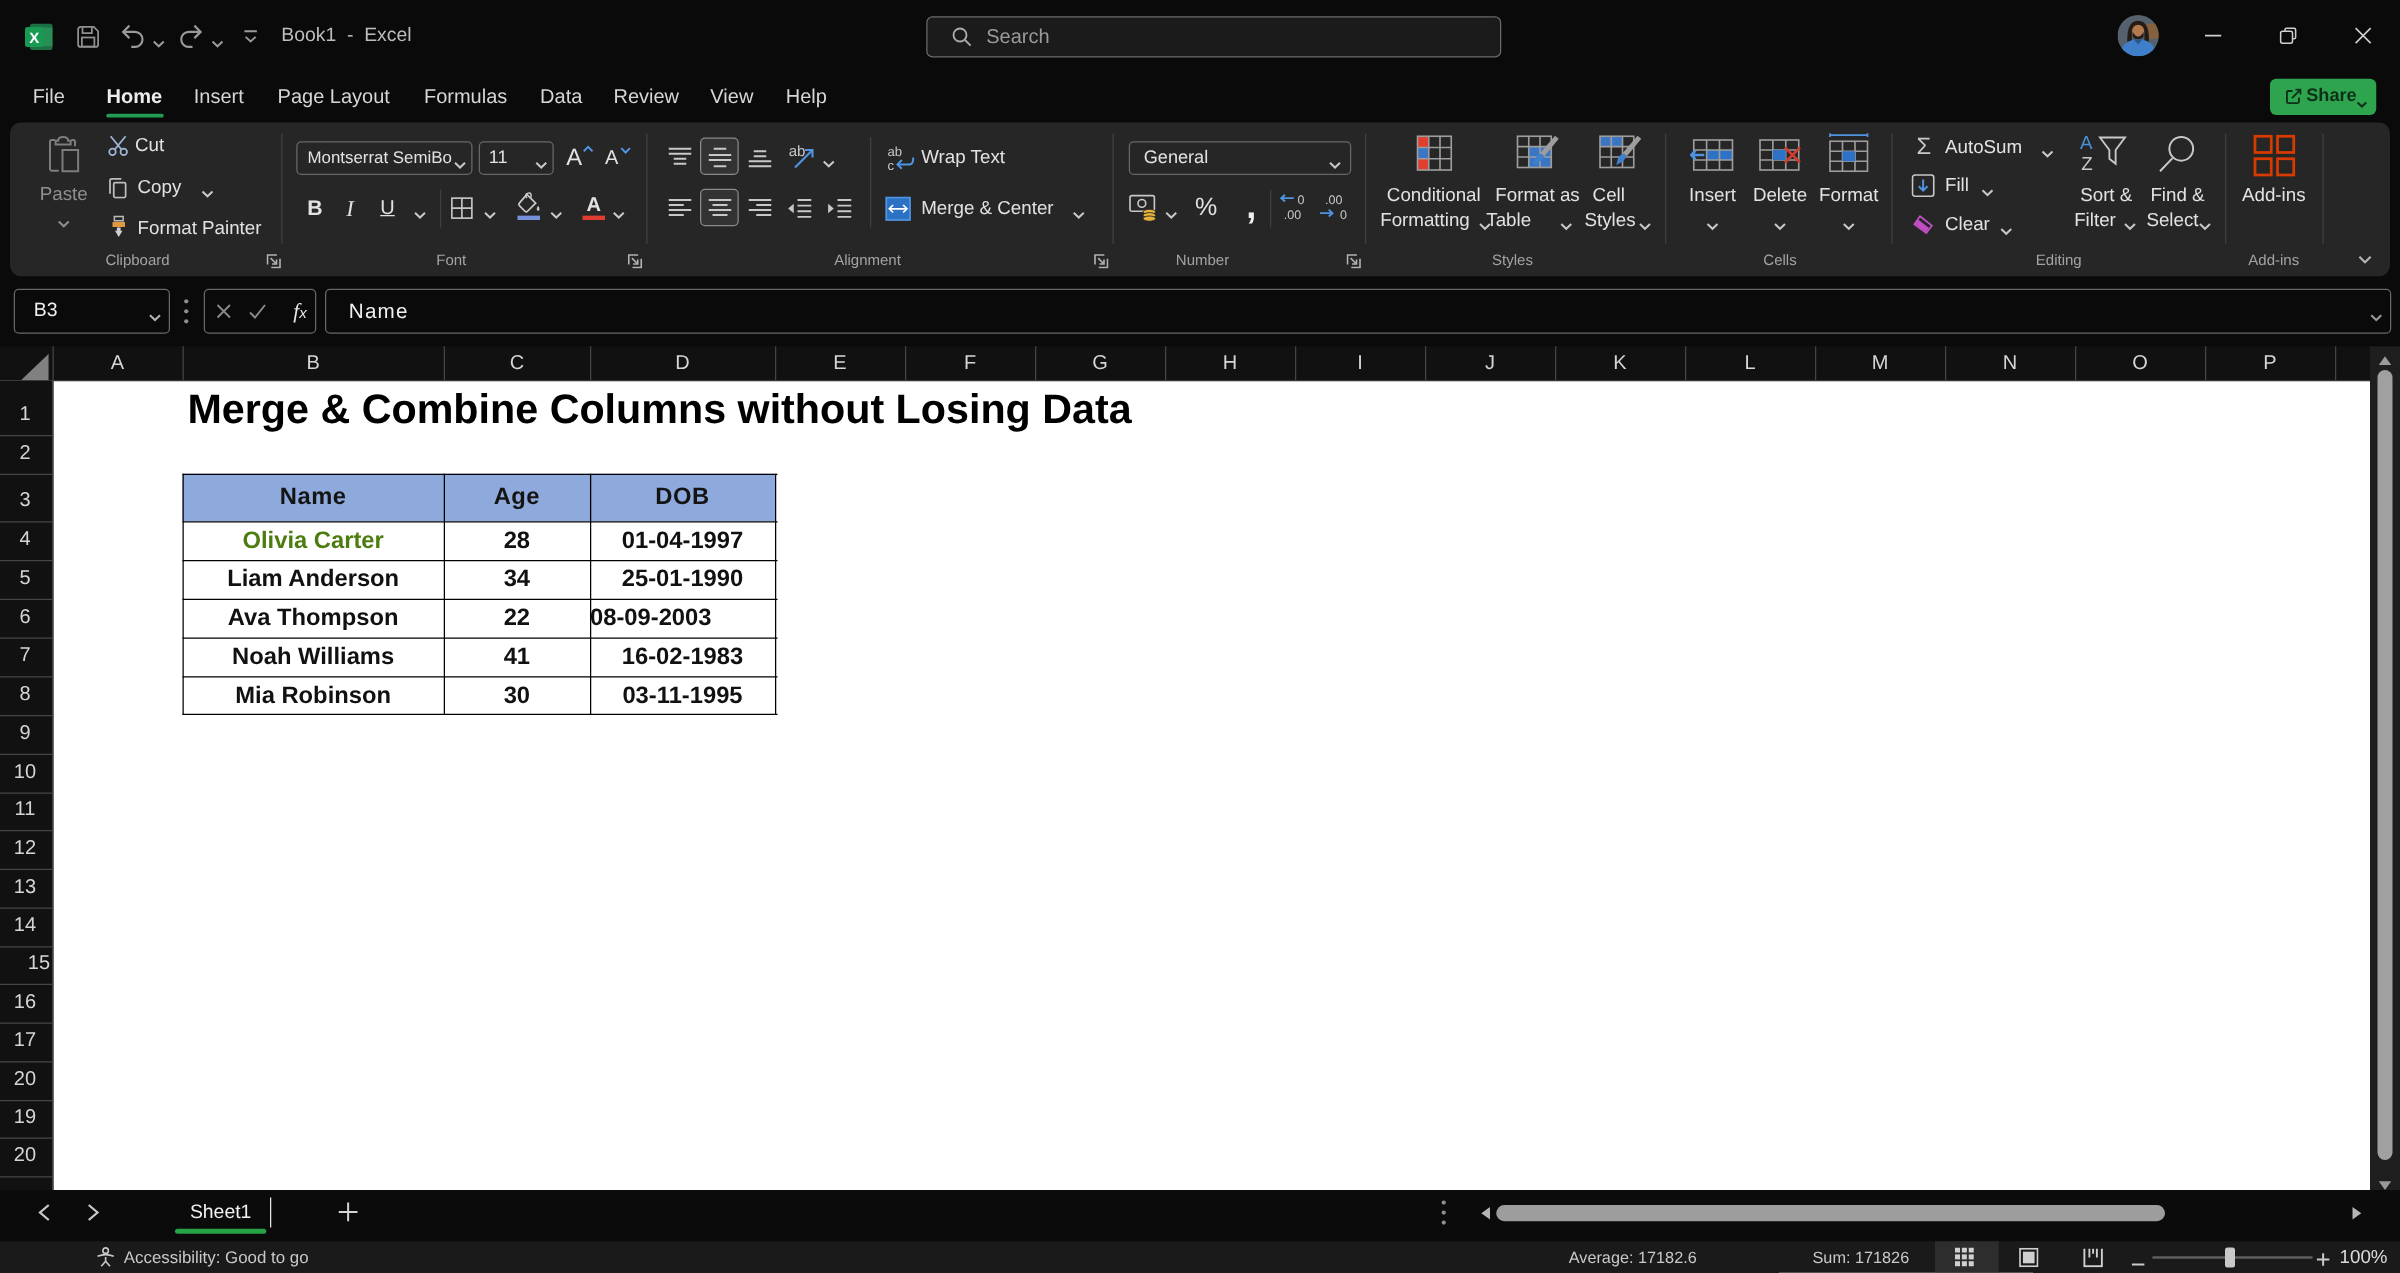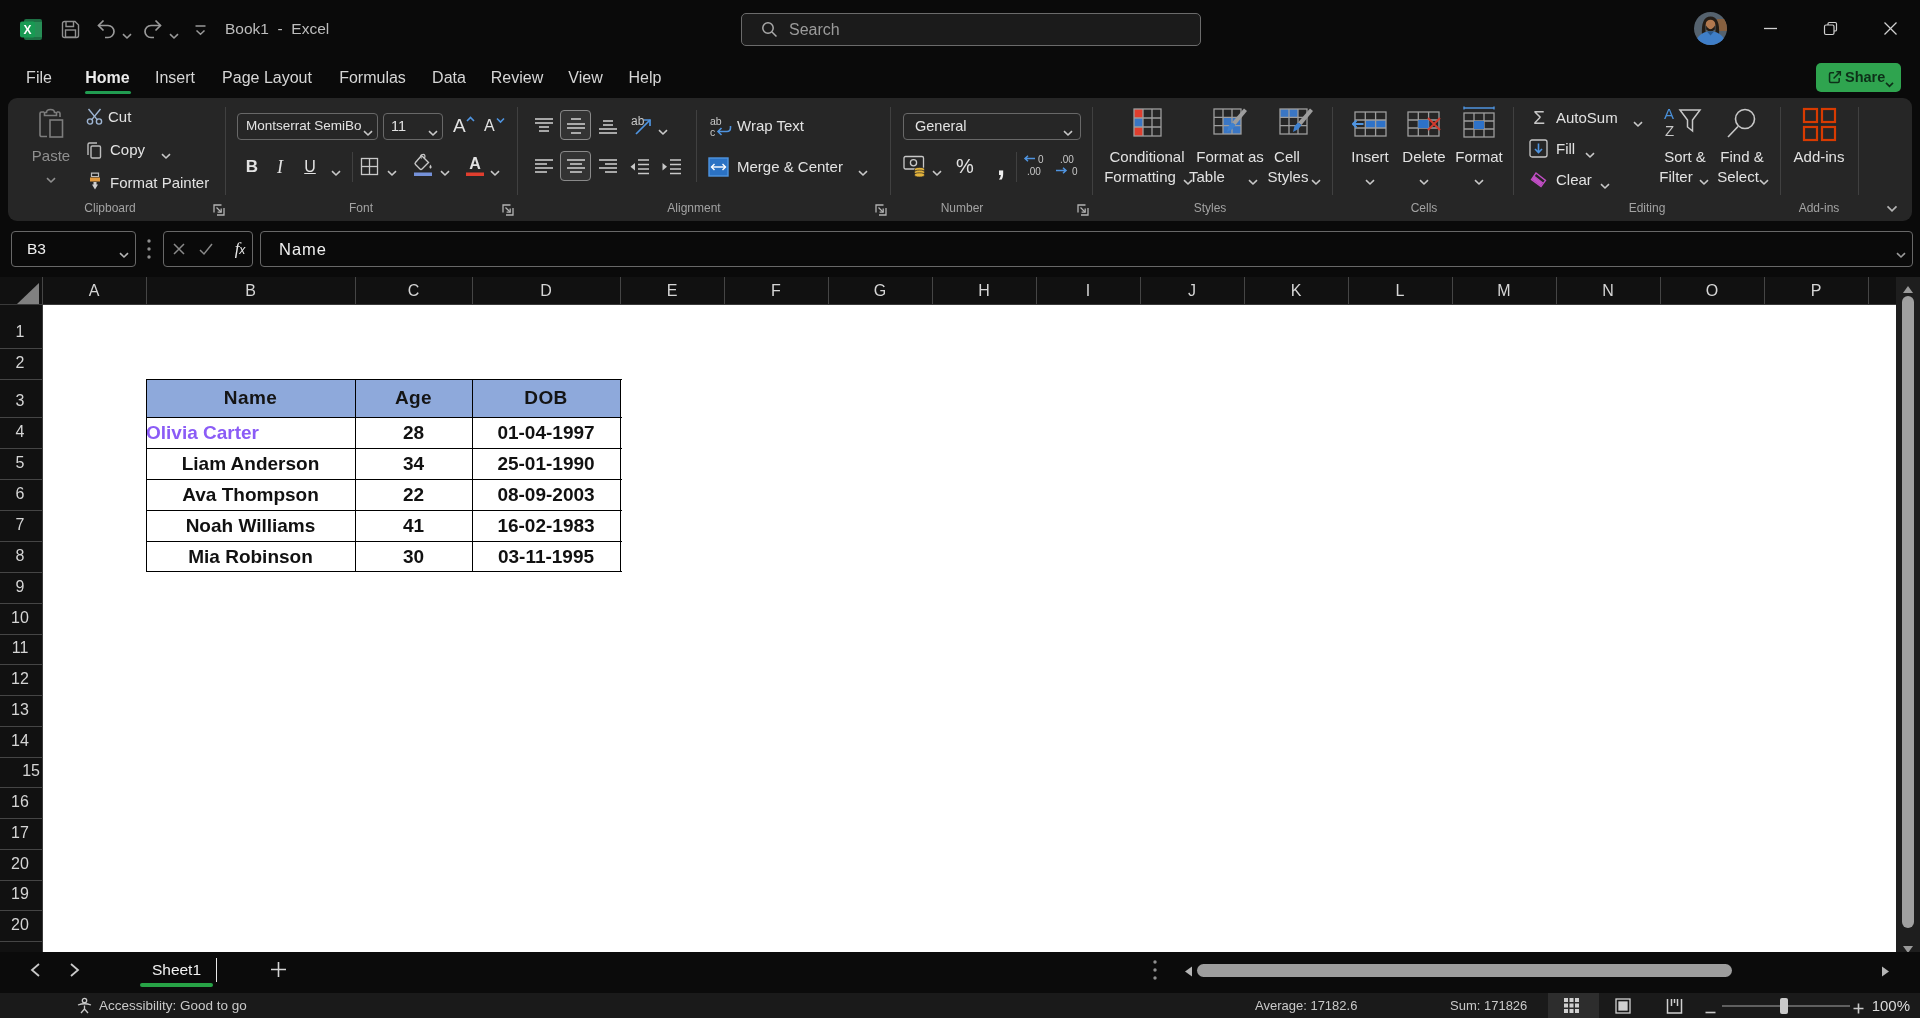--- a/index.html
+++ b/index.html
@@ -609,33 +609,34 @@
 <div style="position:absolute;left:0px;top:818px;width:42px;height:1px;background:#454545;"></div>
 <div style="position:absolute;left:0px;top:817.75px;width:40px;height:30px;font-size:16px;color:#d5d5d5;font-weight:400;text-align:center;line-height:30px;white-space:nowrap;">17</div>
 <div style="position:absolute;left:0px;top:848.75px;width:42px;height:1px;background:#454545;"></div>
 <div style="position:absolute;left:0px;top:848.5px;width:40px;height:30px;font-size:16px;color:#d5d5d5;font-weight:400;text-align:center;line-height:30px;white-space:nowrap;">20</div>
 <div style="position:absolute;left:0px;top:879.5px;width:42px;height:1px;background:#454545;"></div>
 <div style="position:absolute;left:0px;top:879.25px;width:40px;height:30px;font-size:16px;color:#d5d5d5;font-weight:400;text-align:center;line-height:30px;white-space:nowrap;">19</div>
 <div style="position:absolute;left:0px;top:910.25px;width:42px;height:1px;background:#454545;"></div>
 <div style="position:absolute;left:0px;top:910px;width:40px;height:30px;font-size:16px;color:#d5d5d5;font-weight:400;text-align:center;line-height:30px;white-space:nowrap;">20</div>
 <div style="position:absolute;left:0px;top:941px;width:42px;height:1px;background:#454545;"></div>
 <div style="position:absolute;left:42px;top:305px;width:1px;height:647px;background:#3a3a3a;"></div>
+<div style="position:absolute;left:150px;top:305px;width:900px;height:43px;font-size:33px;color:#000;font-weight:700;text-align:left;line-height:43px;white-space:nowrap;">Merge &amp; Combine Columns without Losing Data</div>
 <div style="position:absolute;left:146px;top:379px;width:474px;height:38px;background:#8EA9DB;"></div>
 <div style="position:absolute;left:146px;top:379px;width:209px;height:38px;font-size:19px;color:#141414;font-weight:700;text-align:center;line-height:38px;white-space:nowrap;letter-spacing:0.4px;">Name</div>
 <div style="position:absolute;left:355px;top:379px;width:117px;height:38px;font-size:19px;color:#141414;font-weight:700;text-align:center;line-height:38px;white-space:nowrap;letter-spacing:0.4px;">Age</div>
 <div style="position:absolute;left:472px;top:379px;width:148px;height:38px;font-size:19px;color:#141414;font-weight:700;text-align:center;line-height:38px;white-space:nowrap;letter-spacing:0.4px;">DOB</div>
-<div style="position:absolute;left:146px;top:417px;width:209px;height:31px;font-size:19px;color:#8b5cf6;font-weight:700;line-height:31px;white-space:nowrap;">Olivia Carter</div>
+<div style="position:absolute;left:146px;top:417px;width:209px;height:31px;font-size:19px;color:#4d7c0f;font-weight:700;text-align:center;line-height:31px;white-space:nowrap;">Olivia Carter</div>
 <div style="position:absolute;left:355px;top:417px;width:117px;height:31px;font-size:19px;color:#111;font-weight:700;text-align:center;line-height:31px;white-space:nowrap;">28</div>
 <div style="position:absolute;left:472px;top:417px;width:148px;height:31px;font-size:19px;color:#111;font-weight:700;text-align:center;line-height:31px;white-space:nowrap;">01-04-1997</div>
 <div style="position:absolute;left:146px;top:448px;width:209px;height:31px;font-size:19px;color:#111;font-weight:700;text-align:center;line-height:31px;white-space:nowrap;">Liam Anderson</div>
 <div style="position:absolute;left:355px;top:448px;width:117px;height:31px;font-size:19px;color:#111;font-weight:700;text-align:center;line-height:31px;white-space:nowrap;">34</div>
 <div style="position:absolute;left:472px;top:448px;width:148px;height:31px;font-size:19px;color:#111;font-weight:700;text-align:center;line-height:31px;white-space:nowrap;">25-01-1990</div>
 <div style="position:absolute;left:146px;top:479px;width:209px;height:31px;font-size:19px;color:#111;font-weight:700;text-align:center;line-height:31px;white-space:nowrap;">Ava Thompson</div>
 <div style="position:absolute;left:355px;top:479px;width:117px;height:31px;font-size:19px;color:#111;font-weight:700;text-align:center;line-height:31px;white-space:nowrap;">22</div>
-<div style="position:absolute;left:472px;top:479px;width:148px;height:31px;font-size:19px;color:#111;font-weight:700;text-align:center;line-height:31px;white-space:nowrap;">08-09-2003</div>
+<div style="position:absolute;left:472px;top:479px;width:148px;height:31px;font-size:19px;color:#111;font-weight:700;line-height:31px;white-space:nowrap;">08-09-2003</div>
 <div style="position:absolute;left:146px;top:510px;width:209px;height:31px;font-size:19px;color:#111;font-weight:700;text-align:center;line-height:31px;white-space:nowrap;">Noah Williams</div>
 <div style="position:absolute;left:355px;top:510px;width:117px;height:31px;font-size:19px;color:#111;font-weight:700;text-align:center;line-height:31px;white-space:nowrap;">41</div>
 <div style="position:absolute;left:472px;top:510px;width:148px;height:31px;font-size:19px;color:#111;font-weight:700;text-align:center;line-height:31px;white-space:nowrap;">16-02-1983</div>
 <div style="position:absolute;left:146px;top:541px;width:209px;height:31px;font-size:19px;color:#111;font-weight:700;text-align:center;line-height:31px;white-space:nowrap;">Mia Robinson</div>
 <div style="position:absolute;left:355px;top:541px;width:117px;height:31px;font-size:19px;color:#111;font-weight:700;text-align:center;line-height:31px;white-space:nowrap;">30</div>
 <div style="position:absolute;left:472px;top:541px;width:148px;height:31px;font-size:19px;color:#111;font-weight:700;text-align:center;line-height:31px;white-space:nowrap;">03-11-1995</div>
 <div style="position:absolute;left:146px;top:379px;width:475.5px;height:1.4px;background:#000;"></div>
 <div style="position:absolute;left:146px;top:417px;width:475.5px;height:1.4px;background:#000;"></div>
 <div style="position:absolute;left:146px;top:448px;width:475.5px;height:1.4px;background:#000;"></div>
 <div style="position:absolute;left:146px;top:479px;width:475.5px;height:1.4px;background:#000;"></div>

